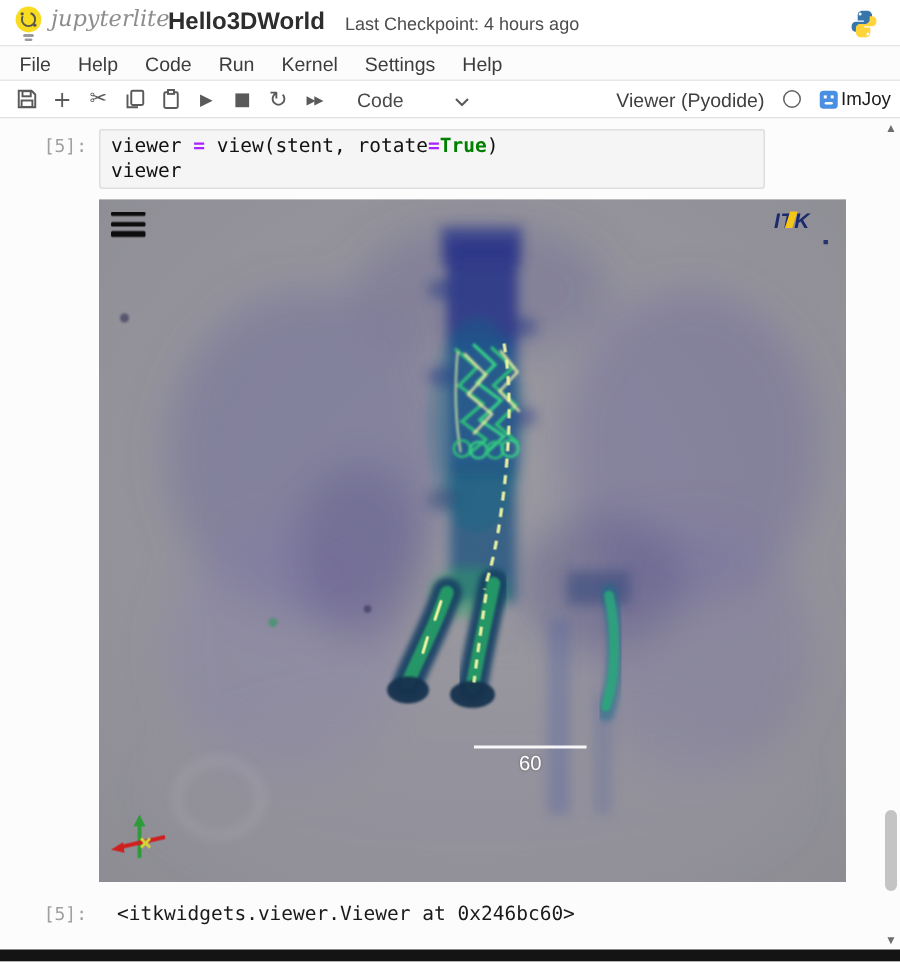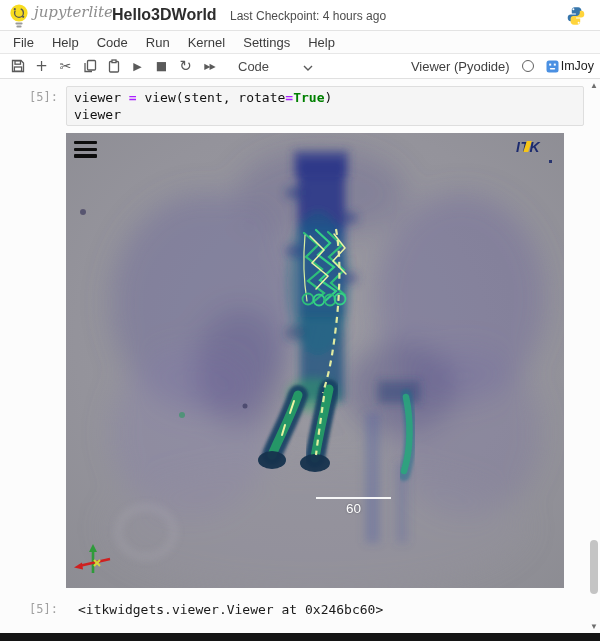--- a/index.html
+++ b/index.html
@@ -37,21 +37,21 @@
   #imjoy-icon { width:13px; height:13px; margin-right:2px; }
 
   
   #content { position:absolute; top:79px; left:0; width:600px; height:554px; background:#fcfcfc; }
 
   .prompt { position:absolute; left:0; width:58px; text-align:right;
     font-family:"DejaVu Sans Mono", monospace; font-size:12px; color:#a0a0a0; }
   #in-prompt { top:11px; }
   #out-prompt { top:523px; }
 
-  #cell-input { position:absolute; top:7px; left:66px; width:518px; height:40px;
+  #cell-input { position:absolute; top:7px; left:66px; width:444px; height:40px;
     background:#f5f5f5; border:1px solid #dedede; border-radius:2px; padding:3px 7px;
     font-family:"DejaVu Sans Mono", monospace; font-size:13px; line-height:16.5px; color:#111; }
   .cm-op { color:#aa22ff; font-weight:bold; }
   .cm-kw { color:#008000; font-weight:bold; }
 
   #viewer { position:absolute; top:54px; left:66px; width:498px; height:455px; background:#95959b; }
   #viewer svg.scene { position:absolute; top:0; left:0; }
   #hamburger { position:absolute; top:8px; left:8px; width:23px; height:17px; cursor:pointer; }
   #hamburger .bar { height:3.4px; background:#0d0d0d; border-radius:1px; margin-bottom:3.2px; }
   #itk-logo { position:absolute; top:6px; right:10px; width:38px; height:24px;

